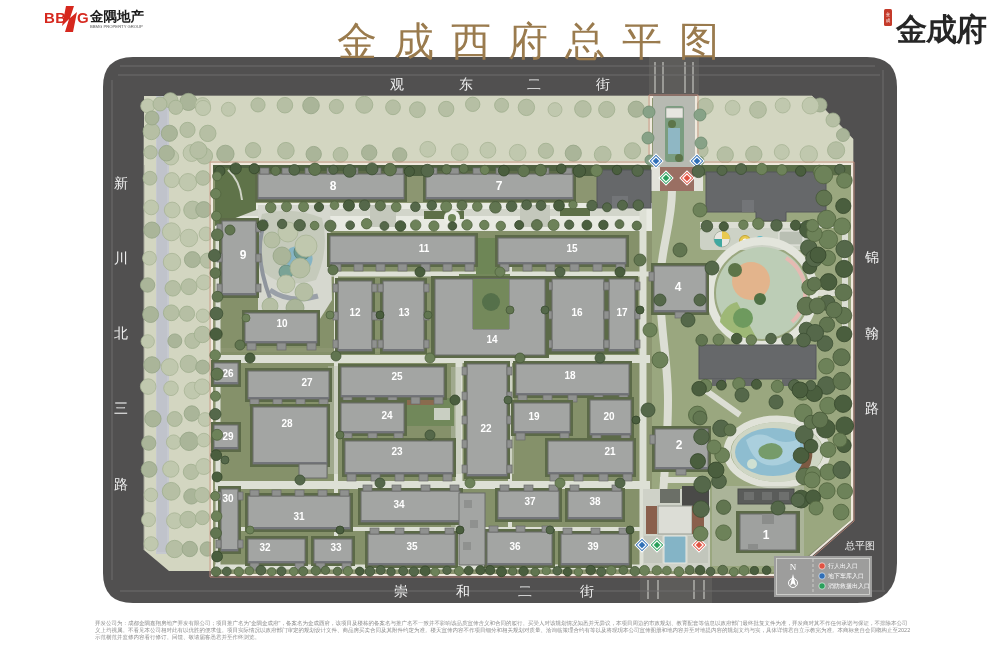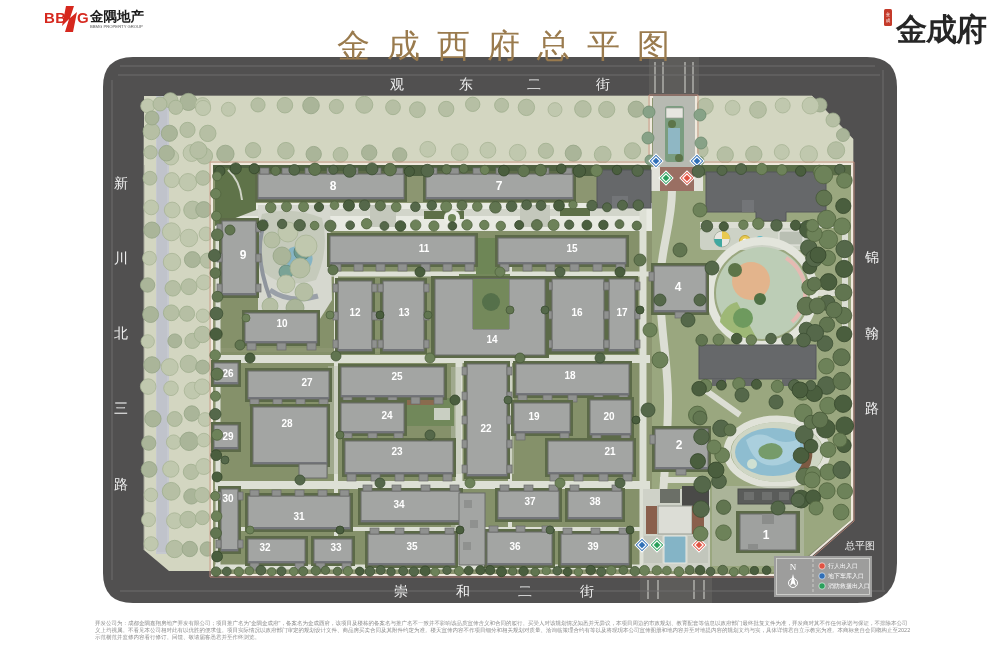--- a/index.html
+++ b/index.html
@@ -1208,21 +1208,21 @@
 <div class="hdr" style="left:44px;top:4px;width:200px;height:34px;text-decoration:underline;">
 <svg width="200" height="34" viewBox="0 0 200 34" xmlns="http://www.w3.org/2000/svg">
 <text x="0" y="19" font-family="Liberation Sans,sans-serif" font-size="15" font-weight="bold" fill="#d6281e" letter-spacing="0.5">BB</text>
 <path d="M22,2 L30,2 L26,14 L33,8 L29,28 L21,28 L25,15 L18,22 Z" fill="#d6281e"></path>
 <text x="33" y="19" font-family="Liberation Sans,sans-serif" font-size="15" font-weight="bold" fill="#d6281e">G</text>
 <text x="46" y="17" font-family="Liberation Sans,sans-serif" font-size="13.5" font-weight="bold" fill="#1a1a1a">金隅地产</text>
 <text x="46" y="23.5" font-family="Liberation Sans,sans-serif" font-size="4.2" fill="#555">BBMG PROPERTY GROUP</text>
 </svg>
 </div>
 
-<div class="hdr" style="left:337px;top:24px;width:380px;height:40px;font-family:'Liberation Serif',serif;font-size:33px;color:#9a7b4e;letter-spacing:17px;white-space:nowrap;">金成西府总平图</div>
+<div class="hdr" style="left:337px;top:14px;width:380px;height:40px;font-family:'Liberation Serif',serif;font-size:40px;color:#9a7b4e;letter-spacing:17px;white-space:nowrap;">金成西府总平图</div>
 
 <div class="hdr" style="left:883px;top:7px;width:120px;height:40px;">
 <svg width="120" height="40" viewBox="0 0 120 40" xmlns="http://www.w3.org/2000/svg">
 <rect x="1" y="2" width="8" height="17" rx="1.5" fill="#c43a2a"></rect>
 <text x="5" y="9" font-family="Liberation Sans,sans-serif" font-size="4.5" fill="#fff" text-anchor="middle">金</text>
 <text x="5" y="15" font-family="Liberation Sans,sans-serif" font-size="4.5" fill="#fff" text-anchor="middle">成</text>
 <text x="13" y="33" font-family="Liberation Sans,sans-serif" font-size="31" font-weight="bold" fill="#262626" letter-spacing="-1">金成府</text>
 </svg>
 </div>
 

